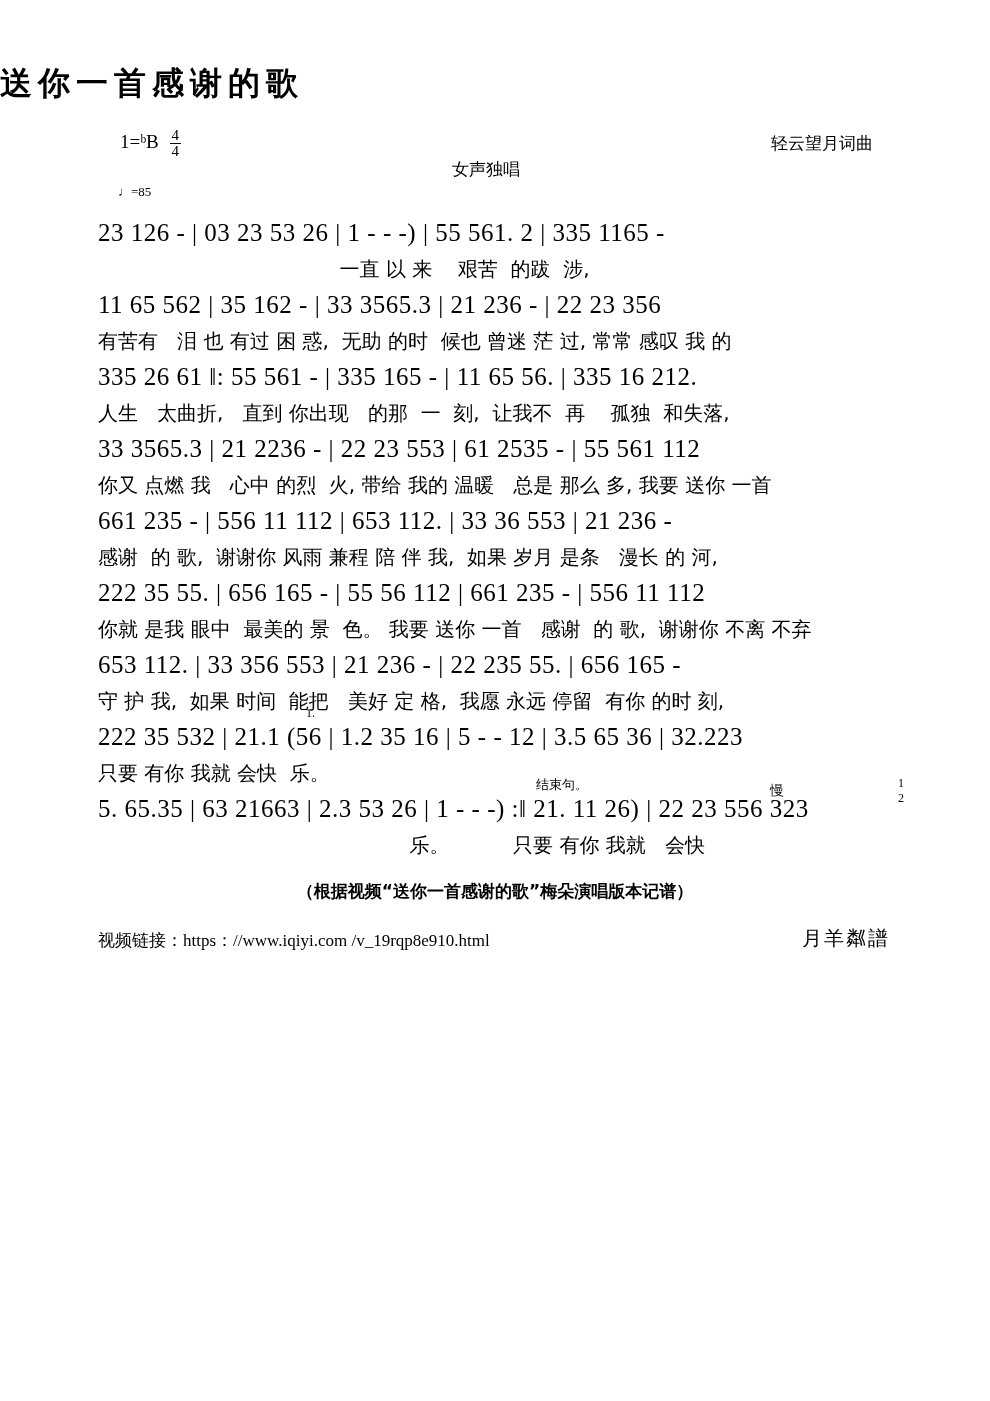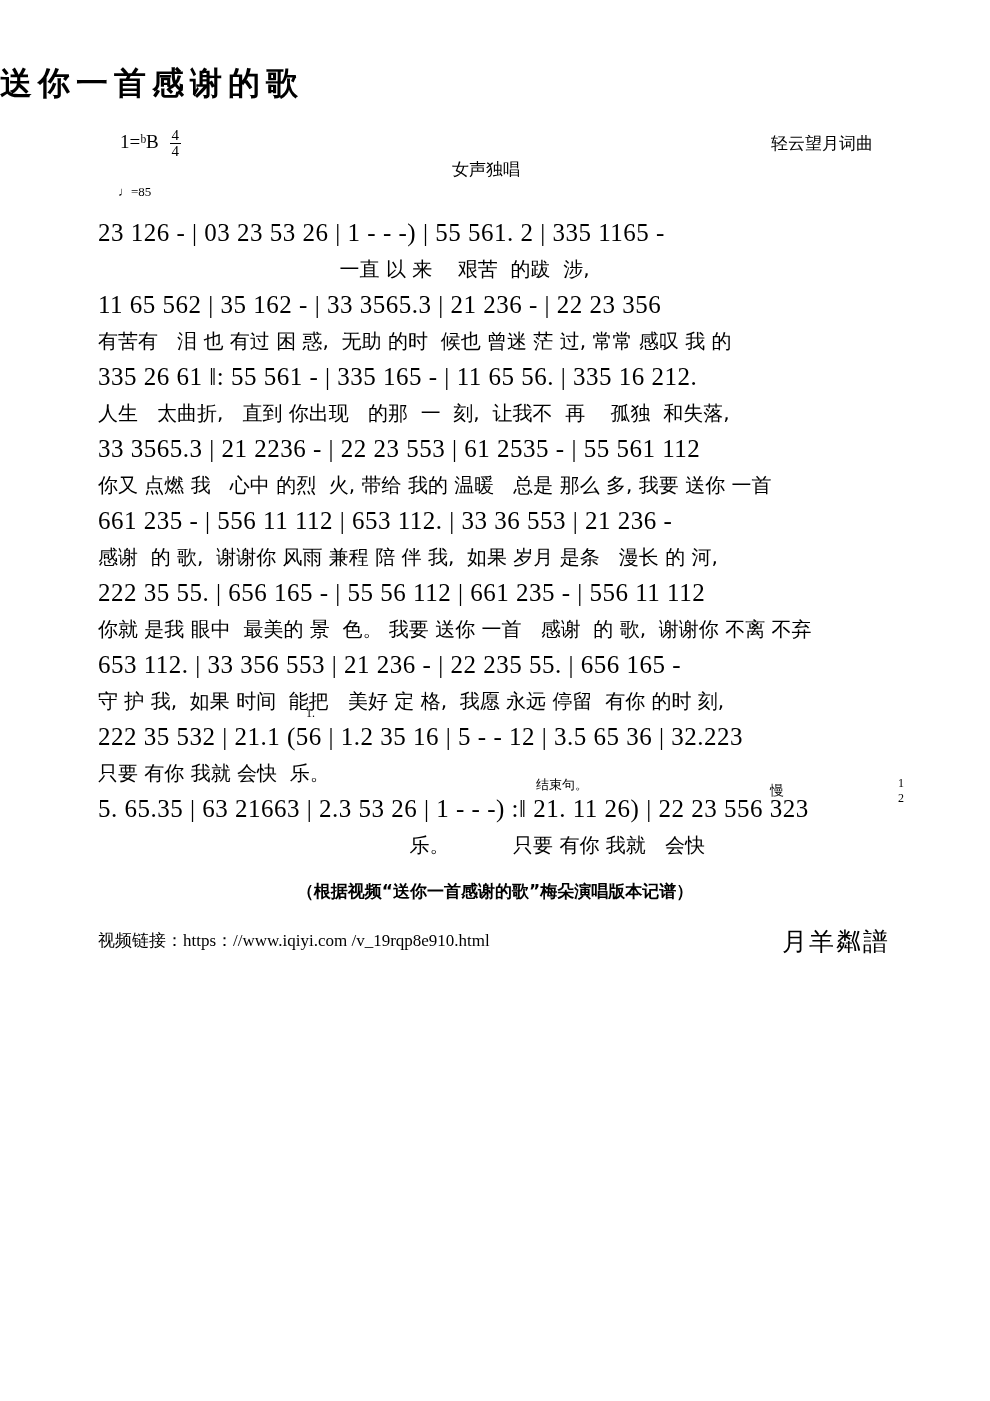--- a/index.html
+++ b/index.html
@@ -120,21 +120,21 @@
     position: absolute;
     left: 98px;
     top: 0;
     font-size: 17px;
     font-family: "Liberation Serif", serif;
   }
   .transcriber {
     position: absolute;
     right: 100px;
     top: -4px;
-    font-size: 25px;
+    font-size: 20px;
     font-family: "DejaVu Sans", sans-serif;
     letter-spacing: 2px;
   }
   .endlabel {
     position: absolute;
     font-size: 13px;
     font-family: Liberation Mono, monospace;
   }
   .slowmark {
     position: absolute;

